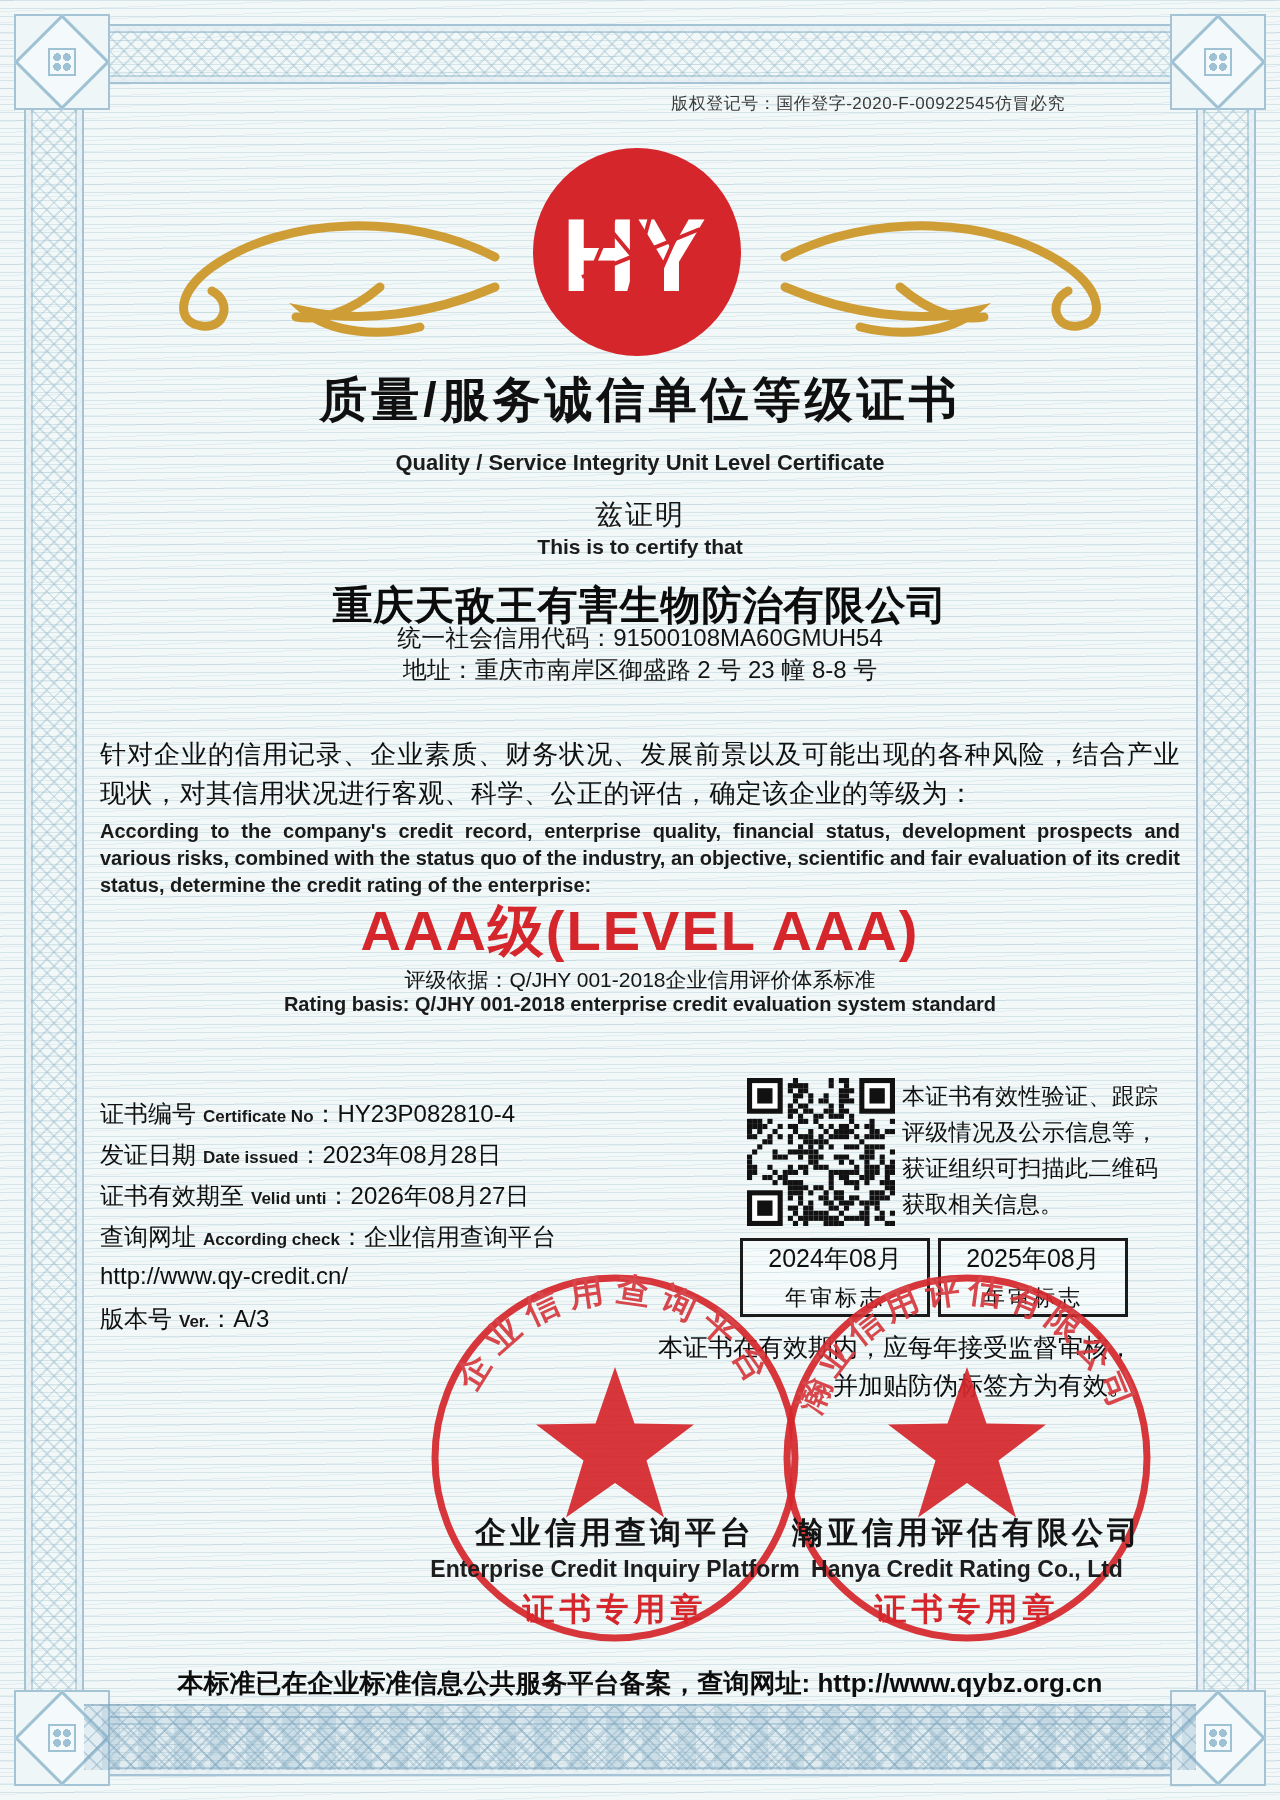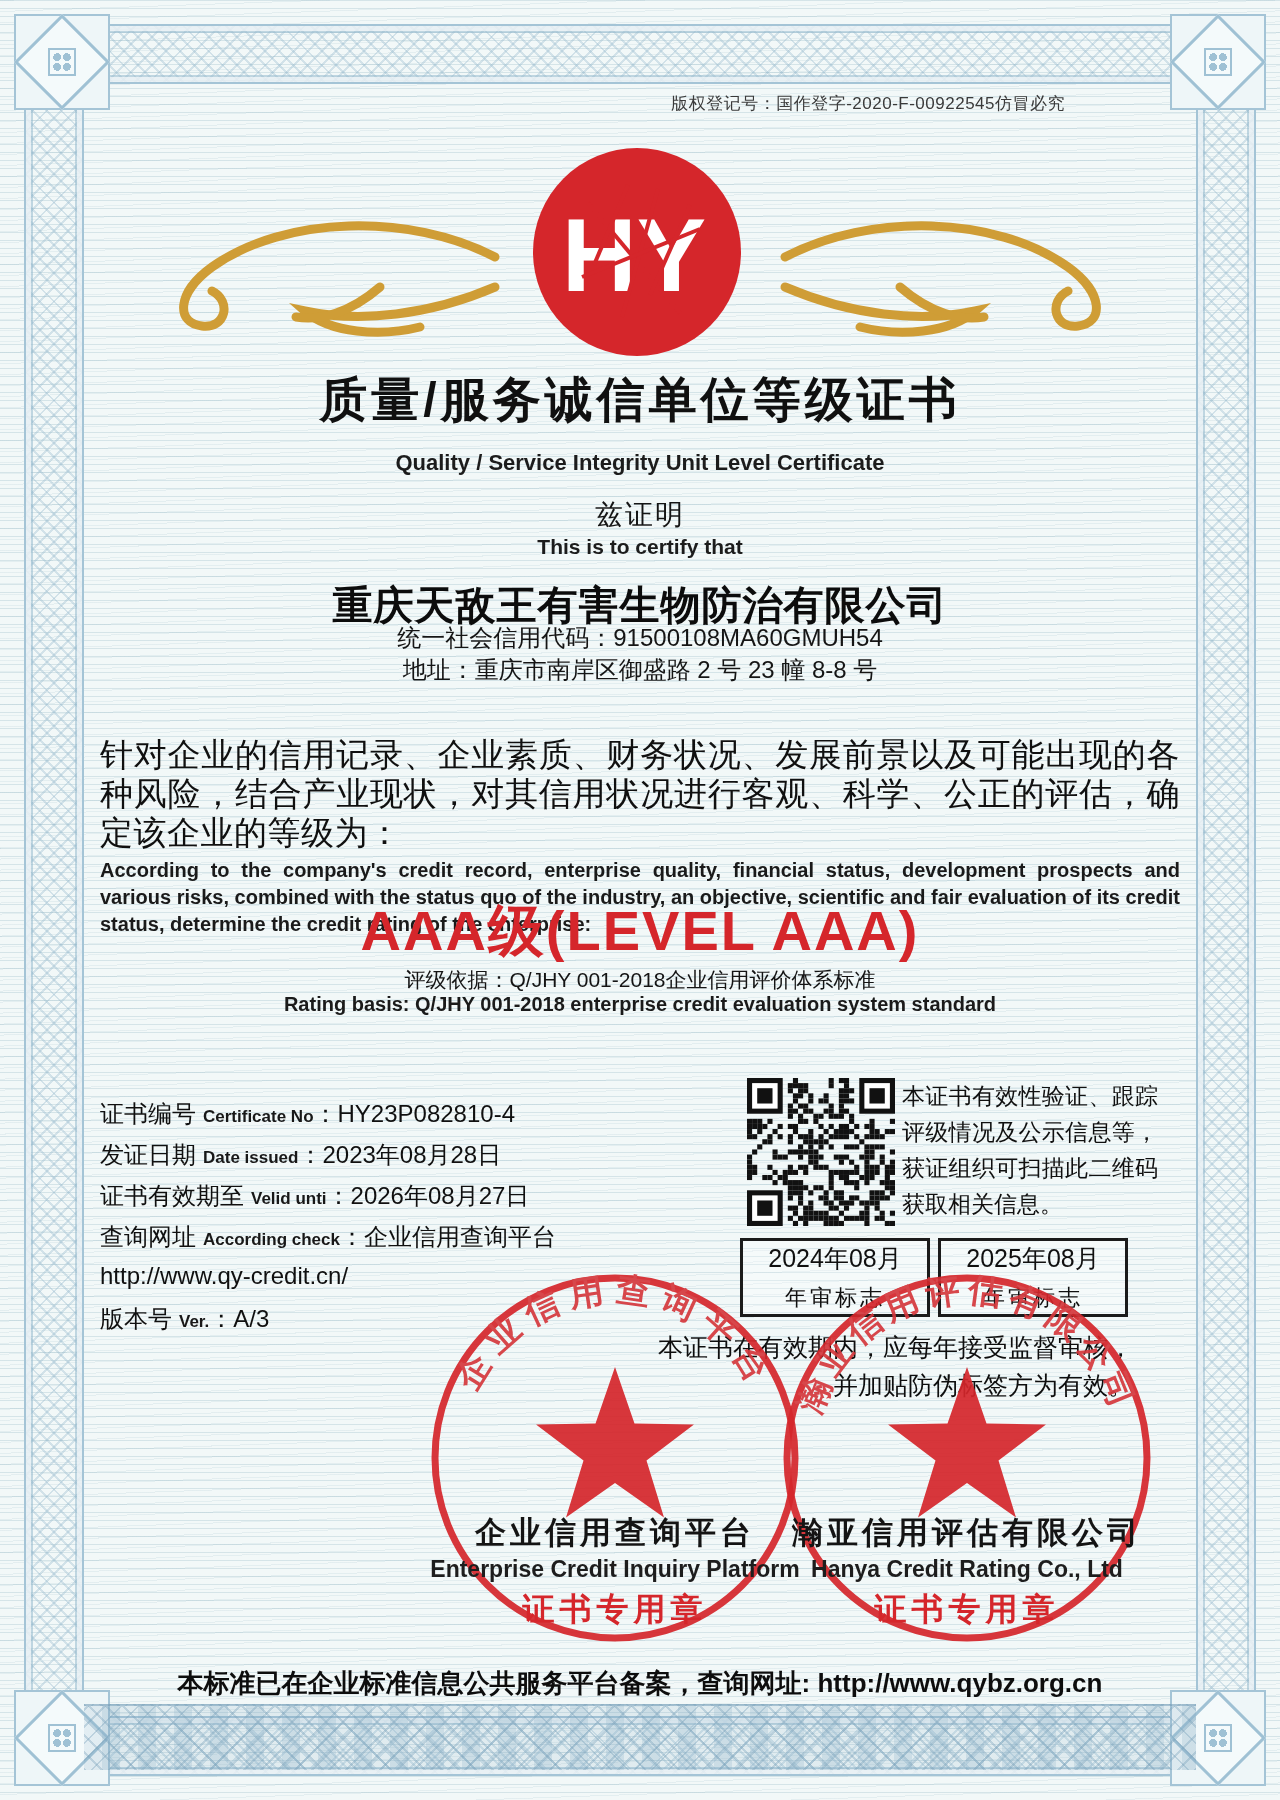--- a/index.html
+++ b/index.html
@@ -51,21 +51,21 @@
 
   .title-zh { top:368px; font-size:48px; font-weight:bold; color:#101010; letter-spacing:4px; }
   .title-en { top:450px; font-size:22px; font-weight:600; color:#1c1c1c; }
   .certify-zh { top:496px; font-size:28px; color:#151515; letter-spacing:2px; }
   .certify-en { top:535px; font-size:21px; font-weight:600; color:#1c1c1c; }
   .company { top:566px; font-size:40px; font-weight:bold; color:#0c0c0c; letter-spacing:1px;margin-top:12px; }
   .code-line { top:622px; font-size:24px; color:#151515; }
   .addr-line { top:654px; font-size:24px; color:#151515; }
 
   .intro { top:735px; left:100px; width:1080px; }
-  .intro-zh { font-size:33px; line-height:39px; color:#101010; letter-spacing:.5px; text-align:justify; }
+  .intro-zh { font-size:26px; line-height:39px; color:#101010; letter-spacing:.5px; text-align:justify; }
   .intro-en { margin-top:5px; font-size:20px; line-height:27px; color:#1a1a1a; font-weight:600; text-align:justify; }
 
   .rating { top:894px; font-size:56px; font-weight:bold; color:#d5262b; letter-spacing:2px; }
   .basis-zh { top:966px; font-size:21px; color:#141414; }
   .basis-en { top:993px; font-size:20px; font-weight:600; color:#1a1a1a; }
 
   .details { top:1090px; left:100px; }
   .detail-row { display:flex; align-items:baseline; height:33px; white-space:nowrap;margin-top:8px; }
   .d-zh { font-size:24px; color:#101010; }
   .d-en { font-size:17px; color:#181818; margin-left:7px; font-weight:600; }

